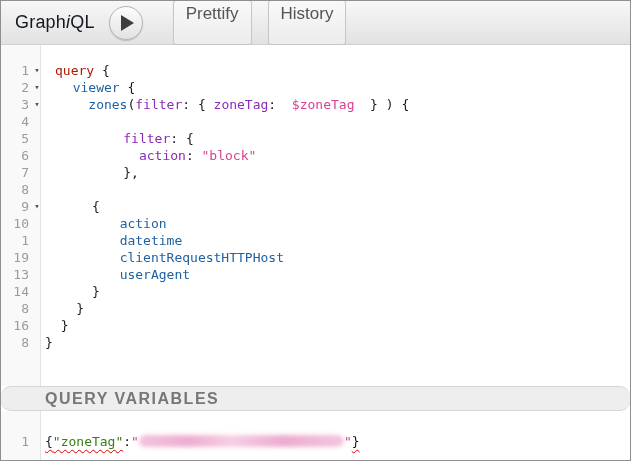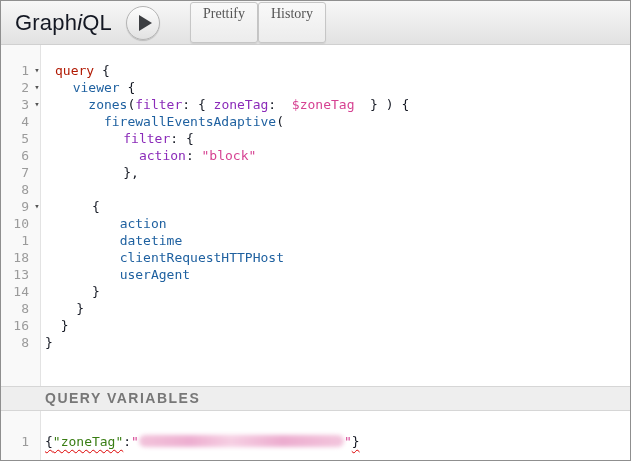--- a/index.html
+++ b/index.html
@@ -17,21 +17,21 @@
   
   .topbar {
     height: 44px;
     background: linear-gradient(#f7f7f7, #e2e2e2);
     border-bottom: 1px solid #d0d0d0;
     display: flex;
     align-items: center;
     padding-left: 14px;
   }
   .logo {
-    font-size: 22px;
+    font-size: 18px;
     color: #141823;
     letter-spacing: 0.2px;
     white-space: nowrap;
   }
   .logo em { font-style: italic; }
   .execute-btn {
     width: 34px; height: 34px;
     border-radius: 17px;
     border: 1px solid #b4b4b4;
     background: linear-gradient(#fdfdfd, #e2e2e2);
@@ -41,32 +41,32 @@
     cursor: pointer;
   }
   .play-icon {
     width: 0; height: 0;
     border-left: 13px solid #3c3e42;
     border-top: 8px solid transparent;
     border-bottom: 8px solid transparent;
     margin-left: 4px;
   }
   .tbtn {
-    font-family: Liberation Serif, serif;
-    font-size: 14px;
+    font-family: Liberation Sans, sans-serif;
+    font-size: 17px;
     color: #555;
     background: linear-gradient(#f9f9f9, #ececec);
     border: 1px solid #c6c6c6;
     border-radius: 3px;
     padding: 3px 12px 20px 12px;
     box-shadow: 0 1px 1px rgba(0,0,0,0.08);
     cursor: pointer;
   }
   .tbtn.first { margin-left: 30px; }
-  .tbtn + .tbtn { margin-left: 0; }
+  .tbtn + .tbtn { margin-left: 16px; }
 
   
   .editor {
     position: relative;
     background: #fff;
     font-family: "DejaVu Sans Mono", "Liberation Mono", monospace;
     font-size: 13px;
     line-height: 17px;
   }
   .query-editor { height: 341px; padding-top: 17px; }
@@ -122,26 +122,27 @@
     filter: blur(2px);
   }
 
   
   .var-title {
     height: 25px;
     background: #eeeeee;
     border-top: 1px solid #d6d6d6;
     border-bottom: 1px solid #d6d6d6;
     color: #777;
-    font-size: 14px;
+    font-size: 16px;
     font-weight: bold;
     letter-spacing: 1.5px;
     line-height: 23px;
     padding-left: 44px;
     cursor: row-resize;
+    border-radius: 10px;
   }
 </style>
 </head>
 <body>
 
 <div class="window">
 
   <div class="topbar">
     <div class="logo"><span>Graph</span><em>i</em><span>QL</span></div>
     <button class="execute-btn">
@@ -150,29 +151,29 @@
     <button class="tbtn first">Prettify</button>
     <button class="tbtn">History</button>
   </div>
 
   <div class="editor query-editor">
     <div class="gutter-bg"></div>
     <div id="query-lines">
         <div class="cm-line"><span class="ln">1</span><span class="fold">▾</span><span class="code"><span class="seg kw">query</span><span class="seg pun"> {</span></span></div>
         <div class="cm-line"><span class="ln">2</span><span class="fold">▾</span><span class="code"><span class="seg pun">  </span><span class="seg prop">viewer</span><span class="seg pun"> {</span></span></div>
         <div class="cm-line"><span class="ln">3</span><span class="fold">▾</span><span class="code"><span class="seg pun">    </span><span class="seg prop">zones</span><span class="seg pun">(</span><span class="seg attr">filter</span><span class="seg pun">: { </span><span class="seg attr">zoneTag</span><span class="seg pun">:  </span><span class="seg var">$zoneTag</span><span class="seg pun">  } ) {</span></span></div>
-        <div class="cm-line"><span class="ln">4</span><span class="fold"></span><span class="code"><span class="seg pun">      </span><span class="seg prop">firewallEventsAdaptive</span><span class="seg pun">(</span></span></div>
+        <div class="cm-line"><span class="ln">4</span><span class="fold"></span></div>
         <div class="cm-line"><span class="ln">5</span><span class="fold"></span><span class="code"><span class="seg pun">          </span><span class="seg attr">filter</span><span class="seg pun">: {</span></span></div>
         <div class="cm-line"><span class="ln">6</span><span class="fold"></span><span class="code"><span class="seg pun">            </span><span class="seg attr">action</span><span class="seg pun">: </span><span class="seg str">"block"</span></span></div>
         <div class="cm-line"><span class="ln">7</span><span class="fold"></span><span class="code"><span class="seg pun">          },</span></span></div>
         <div class="cm-line"><span class="ln">8</span><span class="fold"></span></div>
         <div class="cm-line"><span class="ln">9</span><span class="fold">▾</span><span class="code"><span class="seg pun">      {</span></span></div>
         <div class="cm-line"><span class="ln">10</span><span class="fold"></span><span class="code"><span class="seg pun">        </span><span class="seg prop">action</span></span></div>
         <div class="cm-line"><span class="ln">1</span><span class="fold"></span><span class="code"><span class="seg pun">        </span><span class="seg prop">datetime</span></span></div>
-        <div class="cm-line"><span class="ln">18</span><span class="fold"></span><span class="code"><span class="seg pun">        </span><span class="seg prop">clientRequestHTTPHost</span></span></div>
+        <div class="cm-line"><span class="ln">19</span><span class="fold"></span><span class="code"><span class="seg pun">        </span><span class="seg prop">clientRequestHTTPHost</span></span></div>
         <div class="cm-line"><span class="ln">13</span><span class="fold"></span><span class="code"><span class="seg pun">        </span><span class="seg prop">userAgent</span></span></div>
         <div class="cm-line"><span class="ln">14</span><span class="fold"></span><span class="code"><span class="seg pun">      }</span></span></div>
         <div class="cm-line"><span class="ln">8</span><span class="fold"></span><span class="code"><span class="seg pun">    }</span></span></div>
         <div class="cm-line"><span class="ln">16</span><span class="fold"></span><span class="code"><span class="seg pun">  }</span></span></div>
         <div class="cm-line"><span class="ln">8</span><span class="fold"></span><span class="code"><span class="seg pun">}</span></span></div>
       </div>
   </div>
 
   <div class="var-title">
     <span>QUERY VARIABLES</span>

